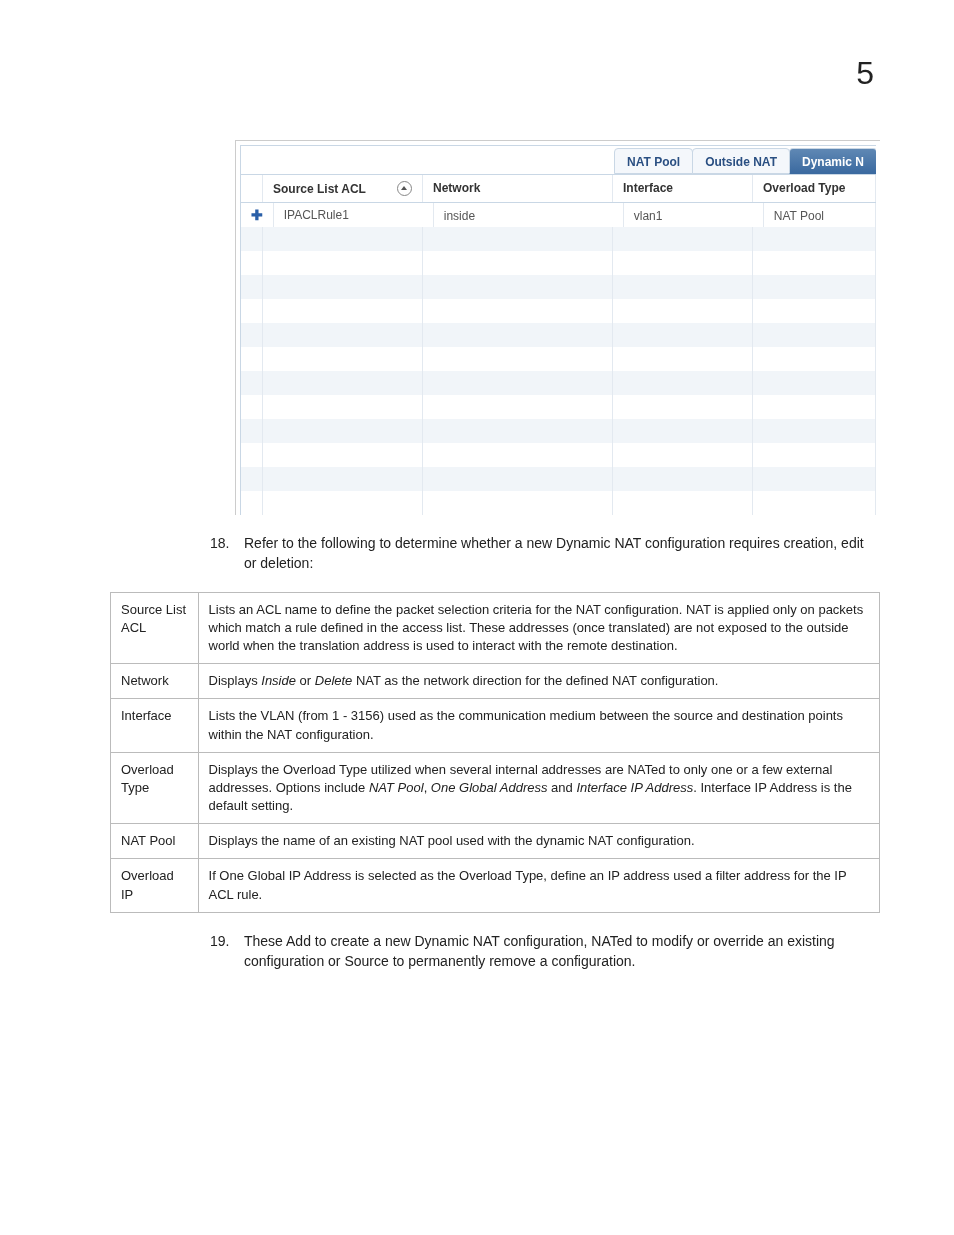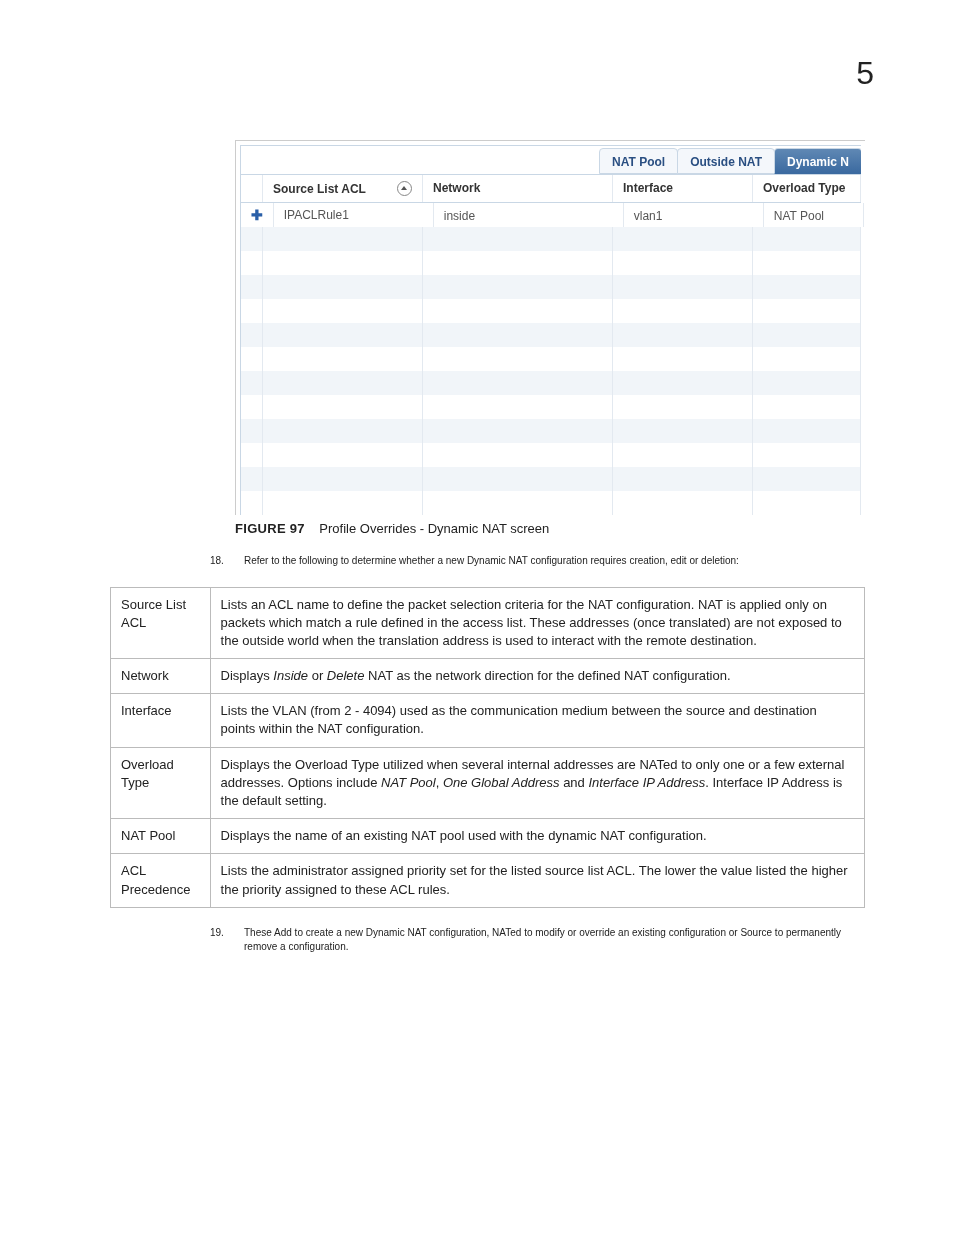--- a/index.html
+++ b/index.html
@@ -17,21 +17,21 @@
     top: 55px;
     right: 80px;
     font-size: 32px;
     font-weight: 400;
     color: #222;
   }
   .content {
     position: absolute;
     top: 140px;
     left: 110px;
-    right: 89px;
+    right: 74px;
   }
   
   .ui-panel {
     border: 1px solid #ccc;
     border-right: none;
     border-bottom: none;
     margin-left: 125px;
     background: #fff;
     overflow: hidden;
   }
@@ -116,21 +116,21 @@
     margin-left: 125px;
     font-size: 13px;
     margin-top: 6px;
   }
   .caption .figlabel { font-weight: bold; letter-spacing: 0.3px; }
   
   .step {
     display: flex;
     margin-top: 18px;
     margin-left: 100px;
-    font-size: 10px;
+    font-size: 14px;
     line-height: 1.45;
   }
   .step .num { flex: 0 0 34px; }
   
   table.desc {
     border-collapse: collapse;
     width: 100%;
     margin-top: 18px;
     font-size: 13px;
   }
@@ -260,59 +260,55 @@
             <div class="col-icon"></div>
             <div class="col-acl"></div>
             <div class="col-net"></div>
             <div class="col-ifc"></div>
             <div class="col-ovt"></div>
           </div>
       </div>
     </div>
   </div>
 
-  <div class="caption">
-    <span class="figlabel">FIGURE 97</span>&nbsp;&nbsp;&nbsp;
-    <span>Profile Overrides - Dynamic NAT screen</span>
-  </div>
 
   <div class="step">
     <div class="num">18.</div>
     <div>Refer to the following to determine whether a new Dynamic NAT configuration requires creation, edit or deletion:</div>
   </div>
 
   <table class="desc">
     <tbody>
         <tr>
       <td class="termcell">Source List ACL</td>
       <td>Lists an ACL name to define the packet selection criteria for the NAT configuration. NAT is applied only on packets which match a rule defined in the access list. These addresses (once translated) are not exposed to the outside world when the translation address is used to interact with the remote destination.</td>
     </tr>
     <tr>
       <td class="termcell">Network</td>
       <td>
         <span>Displays </span><em class="ital">Inside</em><span> or </span><em class="ital">Delete</em><span> NAT as the network direction for the defined NAT configuration.</span>
       </td>
     </tr>
     <tr>
       <td class="termcell">Interface</td>
-      <td>Lists the VLAN (from 2 - 4094) used as the communication medium between the source and destination points within the NAT configuration.</td>
+      <td>Lists the VLAN (from 1 - 3156) used as the communication medium between the source and destination points within the NAT configuration.</td>
     </tr>
     <tr>
       <td class="termcell">Overload Type</td>
       <td>
         <span>Displays the Overload Type utilized when several internal addresses are NATed to only one or a few external addresses. Options include </span><em class="ital">NAT Pool</em><span>, </span><em class="ital">One Global Address</em><span> and </span><em class="ital">Interface IP Address</em><span>. Interface IP Address is the default setting.</span>
       </td>
     </tr>
     <tr>
       <td class="termcell">NAT Pool</td>
       <td>Displays the name of an existing NAT pool used with the dynamic NAT configuration.</td>
     </tr>
     <tr>
-      <td class="termcell">ACL Precedence</td>
-      <td>Lists the administrator assigned priority set for the listed source list ACL. The lower the value listed the higher the priority assigned to these ACL rules.</td>
+      <td class="termcell">Overload IP</td>
+      <td>If One Global IP Address is selected as the Overload Type, define an IP address used a filter address for the IP ACL rule.</td>
     </tr>
   </tbody>
     </table>
 
   <div class="step">
     <div class="num">19.</div>
     <div>
       <span>These </span><b class="emb">Add</b><span> to create a new Dynamic NAT configuration, </span><b class="emb">NATed</b><span> to modify or override an existing configuration or </span><b class="emb">Source</b><span> to permanently remove a configuration.</span>
     </div>
   </div>

